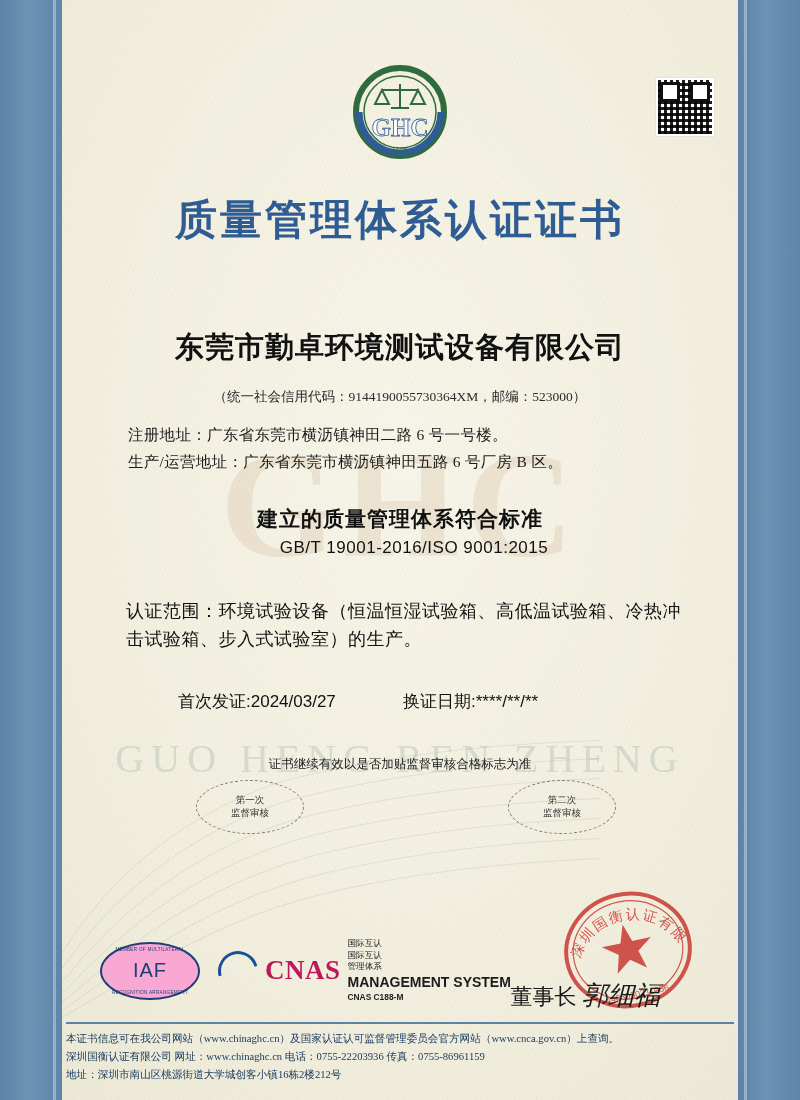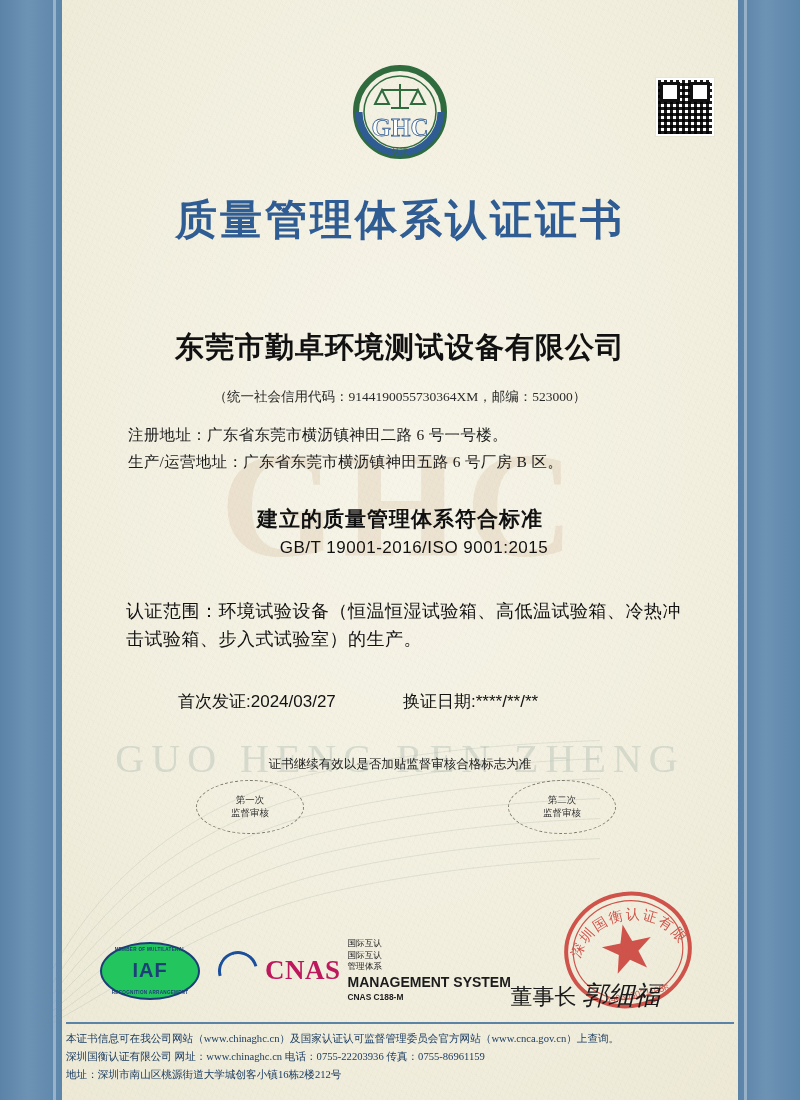--- a/index.html
+++ b/index.html
@@ -308,25 +308,25 @@
     display: flex;
     align-items: center;
     gap: 18px;
   }
   .iaf {
     width: 96px; height: 54px;
     border: 2px solid #1c3f78;
     border-radius: 50%;
     display: flex; align-items: center; justify-content: center;
     color: #1c3f78;
-    font-weight: 700;
+    font-weight: 400;
     font-size: 20px;
     letter-spacing: 1px;
     position: relative;
-    background: #22c55e;
+    background: #f9a8d4;
   }
   .iaf .ring-text {
     position: absolute;
     inset: 0;
     font-size: 4.6px;
     letter-spacing: .3px;
     color: #1c3f78;
   }
   .iaf .ring-text span.t { position:absolute; top:3px; left:0; right:0; text-align:center; }
   .iaf .ring-text span.b { position:absolute; bottom:3px; left:0; right:0; text-align:center; }

